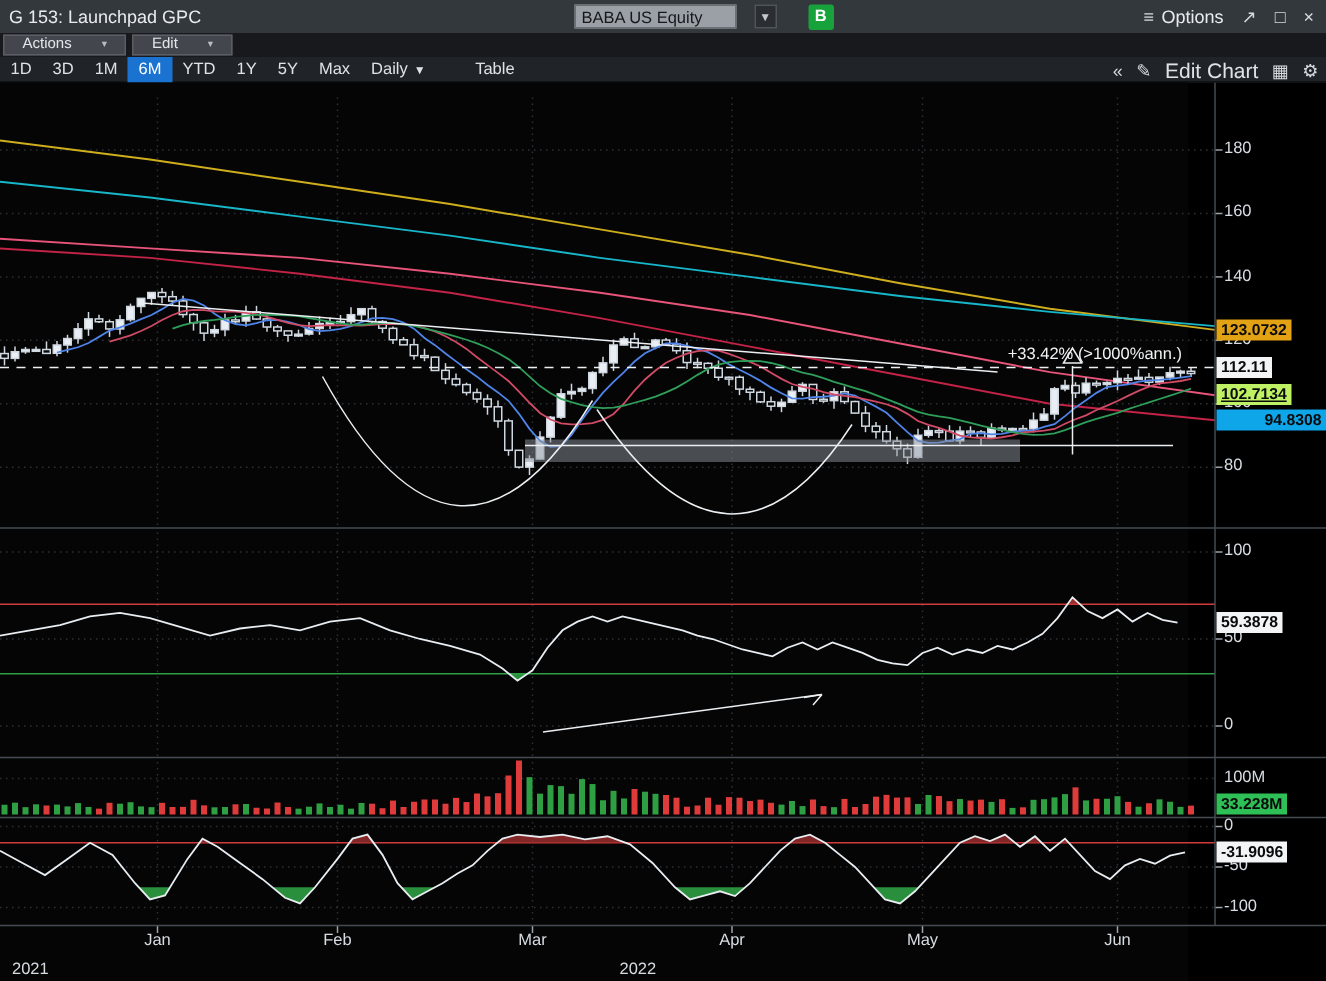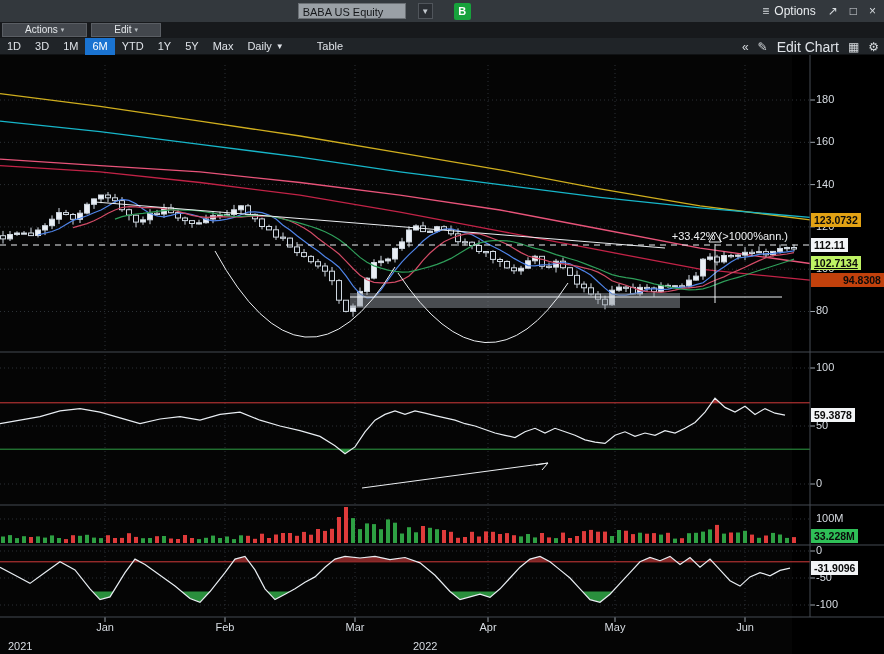--- a/index.html
+++ b/index.html
@@ -16,21 +16,21 @@
   .ticker-caret{width:15px;height:16px;background:#2a2e33;color:#c3c9cf;font-size:8px;
     display:flex;align-items:center;justify-content:center;border:1px solid #50555b;}
   .b-btn{width:17px;height:17px;background:#17a23c;color:#fff;font-weight:bold;font-size:11px;
     display:flex;align-items:center;justify-content:center;margin-left:9px;border-radius:2px;}
   .tb-right{flex:0 0 auto;display:flex;align-items:center;gap:12px;margin-left:auto;padding-right:2px;}
   .tb-options{display:flex;align-items:center;gap:5px;}
   .tb-icon{color:#d6dade;font-size:12px;cursor:default;}
   
   .menubar{height:16px;background:#17191c;display:flex;align-items:center;gap:4px;padding:0 2px;}
   .menu-btn{height:14px;background:#43474d;border:1px solid #5a5e64;color:#e4e7ea;
-    font-size:10px;line-height:12px;padding:0 22px;display:flex;align-items:center;gap:3px;}
+    font-size:10px;line-height:12px;padding:0 12px;display:flex;align-items:center;gap:20px;}
   .menu-caret{font-size:7px;color:#b8bdc2;}
   
   .toolbar{height:17px;background:#202428;display:flex;align-items:center;position:relative;
     color:#dfe3e8;font-size:11px;border-bottom:1px solid #101214;}
   .per-btn{padding:0 7px;height:17px;line-height:17px;cursor:default;}
   .per-btn.active{background:#1a73d1;color:#fff;text-align:right;}
   .freq-btn{padding:0 7px;display:flex;align-items:center;gap:4px;height:17px;line-height:17px;}
   .freq-caret{font-size:8px;}
   .table-btn{margin-left:18px;padding:0 8px;height:17px;line-height:17px;}
   .toolbar-right{position:absolute;right:5px;top:0;height:17px;display:flex;align-items:center;gap:9px;}
@@ -45,20 +45,21 @@
   .year{top:585px;}
   .badge{position:absolute;left:811px;font-size:10.5px;font-weight:bold;padding:0 3px;height:14px;
     line-height:14px;color:#0a0a0a;z-index:4;white-space:nowrap;}
   .anno{position:absolute;left:636px;top:175px;width:152px;text-align:right;color:#f0f2f4;
     font-size:11px;z-index:3;white-space:nowrap;}
 </style>
 </head>
 <body>
 
 <div class="titlebar">
+  <div class="tb-title">G 153: Launchpad GPC</div>
   <div class="tb-spacer"></div>
   <div class="ticker-group">
     <div class="ticker-input">BABA US Equity</div>
     <div class="ticker-caret">▼</div>
     <div class="b-btn">B</div>
   </div>
   <div class="tb-spacer"></div>
   <div class="tb-right">
     <div class="tb-options">
       <span class="tb-icon">≡</span>
@@ -564,21 +565,21 @@
   <div class="axlbl" style="top:364px;left:816px">50</div>
   <div class="axlbl" style="top:422px;left:816px">0</div>
   <div class="axlbl" style="top:457px;left:816px">100M</div>
   <div class="axlbl" style="top:489px;left:816px">0</div>
   <div class="axlbl" style="top:516px;left:816px">-50</div>
   <div class="axlbl" style="top:543px;left:816px">-100</div>
 
   <div class="badge" style="top: 158px; background-color: rgb(226, 162, 20);">123.0732</div>
   <div class="badge" style="top: 183px; background-color: rgb(242, 244, 246);">112.11</div>
   <div class="badge" style="top: 201px; background-color: #bef264; text-decoration: underline;">102.7134</div>
-  <div class="badge" style="top: 218px; background-color: #c2410c; padding-left: 32px;">94.8308</div>
+  <div class="badge" style="top: 218px; background-color: #0ea5e9; padding-left: 32px;">94.8308</div>
   <div class="badge" style="top: 353px; background-color: rgb(242, 244, 246);">59.3878</div>
   <div class="badge" style="top: 474px; background-color: rgb(47, 191, 87);">33.228M</div>
   <div class="badge" style="top: 506px; background-color: rgb(242, 244, 246);">-31.9096</div>
 
   <div class="anno">+33.42% (&gt;1000%ann.)</div>
 
   <div class="axlbl month" style="left:105px">Jan</div>
   <div class="axlbl month" style="left:225px">Feb</div>
   <div class="axlbl month" style="left:355px">Mar</div>
   <div class="axlbl month" style="left:488px">Apr</div>

